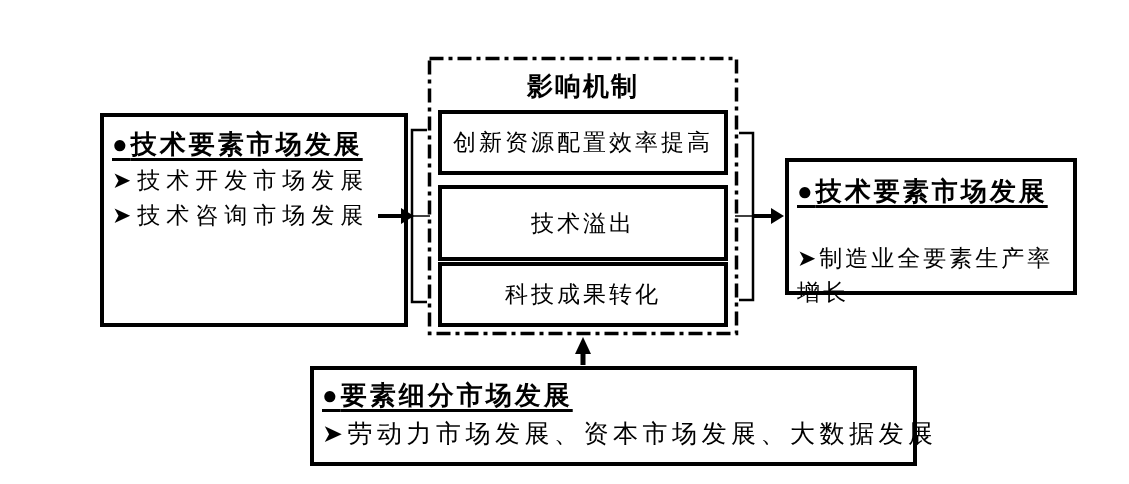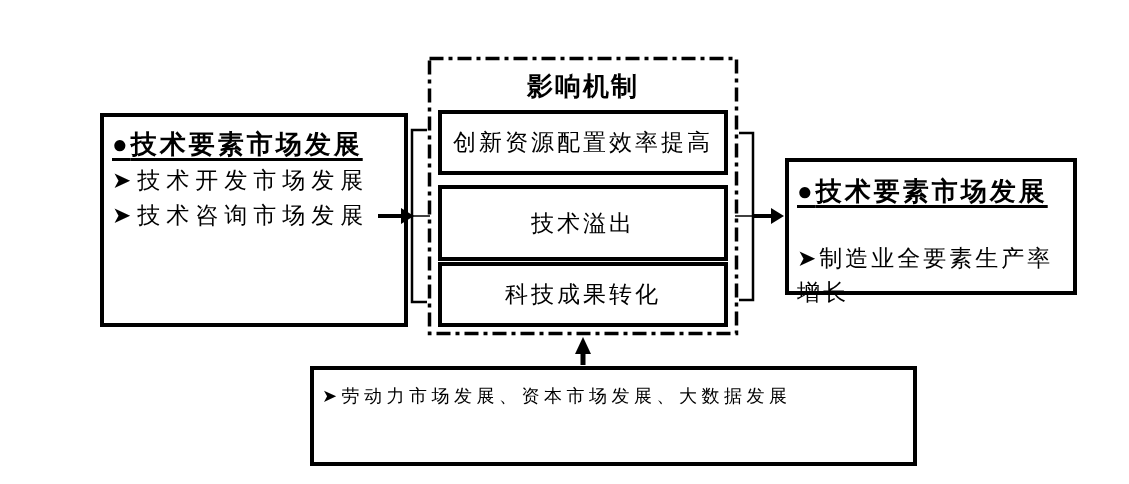--- a/index.html
+++ b/index.html
@@ -57,21 +57,21 @@
   .mech-box-2 { top: 128px; height: 76px; }
   .mech-box-3 { top: 205px; height: 65px; }
   .right-box { left: 785px; top: 158px; width: 292px; height: 137px; padding: 10px 4px 0 8px; }
   .right-box .box-item {
     font-size: 23px; letter-spacing: 3px; line-height: 34px;
     word-break: break-all;
     margin-top: 32px;
   }
   .bottom-box { left: 310px; top: 366px; width: 607px; height: 100px; padding: 6px 0 0 8px; }
   .bottom-box .box-item {
-    font-size: 18px; letter-spacing: 4.5px; line-height: 40px; white-space: nowrap;
+    font-size: 25px; letter-spacing: 4.5px; line-height: 40px; white-space: nowrap;
   }
   .connector-layer {
     position: absolute; left: 0; top: 0; width: 1129px; height: 484px;
     pointer-events: none;
   }
 </style>
 </head>
 <body>
 
 <div class="canvas">
@@ -94,20 +94,21 @@
         <span>科技成果转化</span>
       </div>
   </div>
 
   <div class="box right-box">
     <div class="box-title"><span class="marker">●</span><span>技术要素市场发展</span></div>
     <div class="box-item serif-text"><span class="marker">➤</span><span>制造业全要素生产率增长</span></div>
   </div>
 
   <div class="box bottom-box">
+    <div class="box-title"><span class="marker">●</span><span>要素细分市场发展</span></div>
     <div class="box-item serif-text"><span class="marker">➤</span><span>劳动力市场发展、资本市场发展、大数据发展</span></div>
   </div>
 
   <svg class="connector-layer" width="1129" height="484" viewBox="0 0 1129 484" xmlns="http://www.w3.org/2000/svg">
 
     <rect x="429.5" y="58.5" width="307" height="275" fill="none" stroke="#000000" stroke-width="3.5" stroke-dasharray="14 5 4 5"></rect>
 
     <line x1="378" y1="216" x2="401" y2="216" stroke="#000000" stroke-width="4"></line>
     <polygon points="401,208 401,224 414,216" fill="#000000"></polygon>
 

